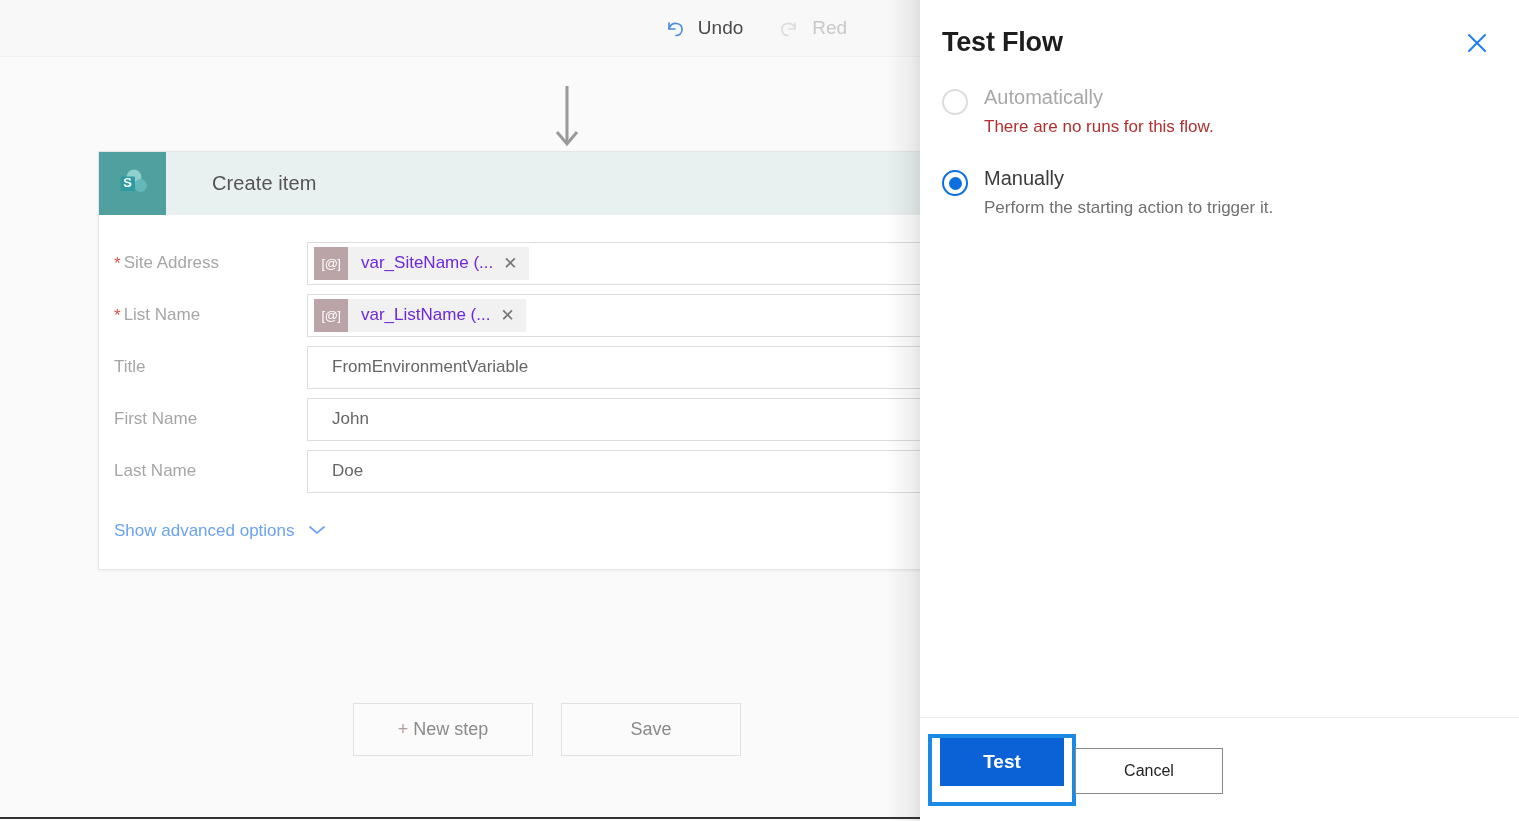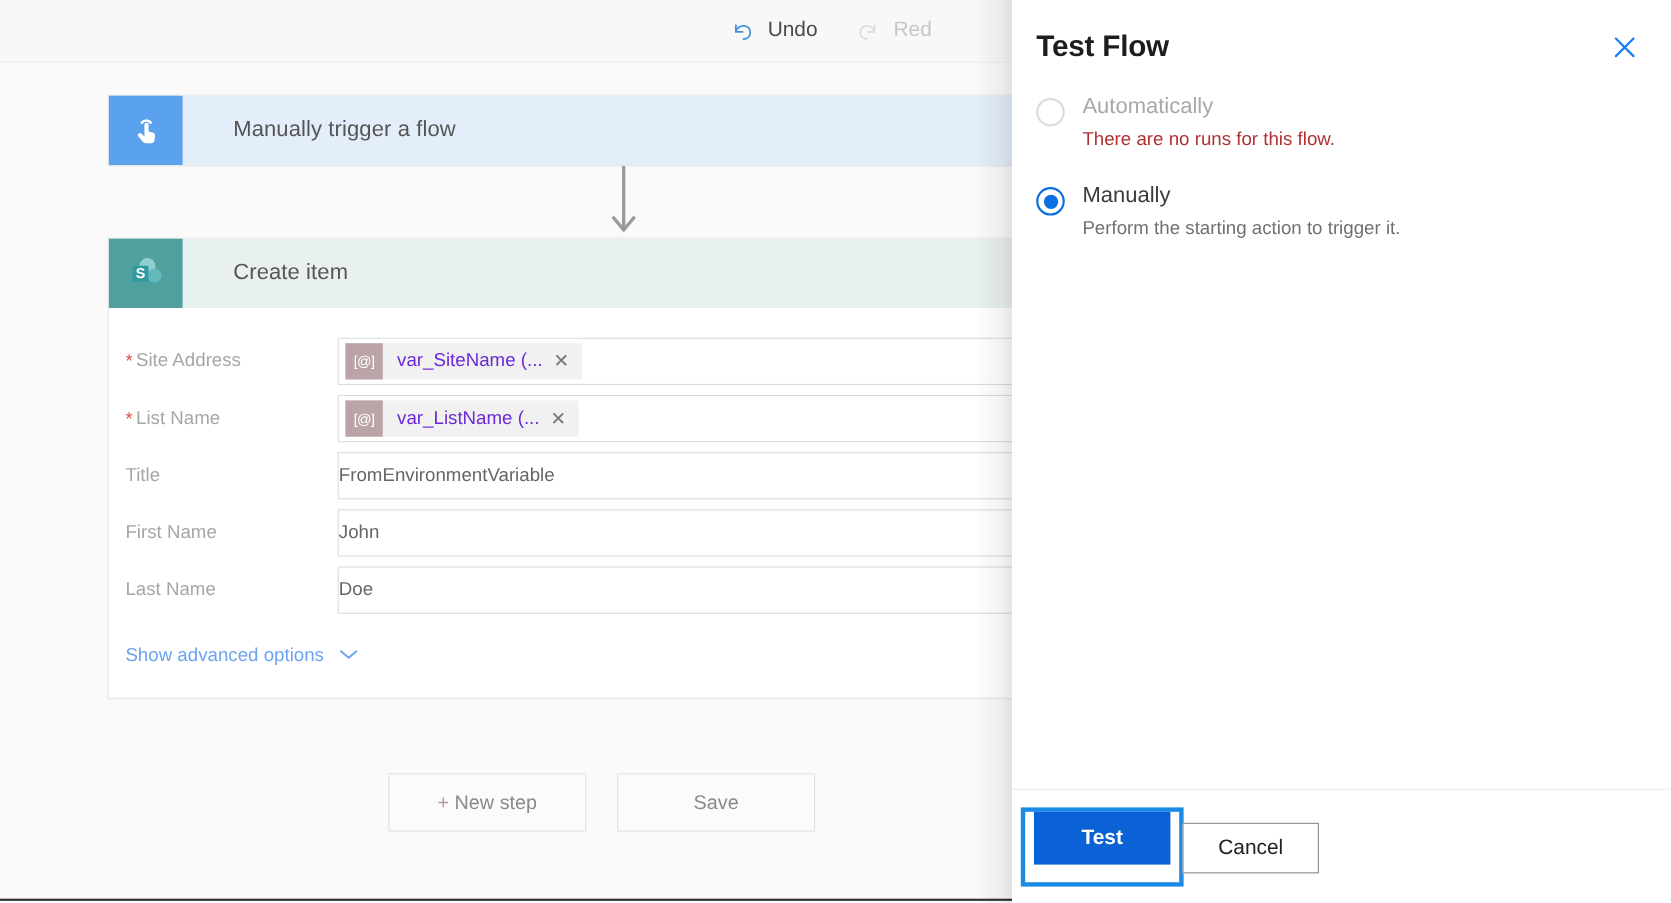--- a/index.html
+++ b/index.html
@@ -134,21 +134,21 @@
     font-size: 17px;
     line-height: 1;
   }
   .field-input {
     flex: 1;
     height: 43px;
     border: 1px solid #dcdcdc;
     background: #ffffff;
     display: flex;
     align-items: center;
-    padding: 0 0;
+    padding: 0 24px;
     box-sizing: border-box;
     font-size: 17px;
     color: #666666;
     margin-right: 0;
   }
   .field-input.has-token { padding: 0 6px; }
   .token {
     display: inline-flex;
     align-items: center;
     background: #f1f1f1;
@@ -316,25 +316,25 @@
     background: #0b62d6;
     color: #ffffff;
     font-size: 19px;
     font-weight: bold;
     display: flex; align-items: center; justify-content: center;
     cursor: pointer;
   }
   #cancel-btn {
     position: absolute;
     left: 155px; top: 30px;
-    width: 124px; height: 46px;
+    width: 148px; height: 46px;
     border: 1px solid #8a8a8a;
     background: #ffffff;
     color: #222222;
-    font-size: 19px;
+    font-size: 16px;
     display: flex; align-items: center; justify-content: center;
     cursor: pointer;
     box-sizing: border-box;
   }
 </style>
 </head>
 <body>
 
 <div id="canvas">
 
@@ -356,35 +356,20 @@
             <path d="M18 12.4 C15 5.2 5 6.2 5 13.5 C5 17.5 8 19.5 11 19.5"></path>
           </svg>
         </span>
         <span>Red</span>
       </div>
     </div>
   </div>
 
   <div id="flow">
 
-    <div class="card">
-      <div class="card-head trigger">
-        <div class="card-icon trigger">
-          <svg width="34" height="34" viewBox="0 0 34 34">
-            <path d="M13 9.5 A5 5 0 0 1 21 9.5" fill="none" stroke="#ffffff" stroke-width="2.4" stroke-linecap="round"></path>
-            <path d="M15.3 22 L15.3 11.5 A1.9 1.9 0 0 1 19.1 11.5 L19.1 17.6
-                     L22.6 18.4 A3 3 0 0 1 24.9 21.6 L24.4 26
-                     A2.6 2.6 0 0 1 21.8 28.2 L16.6 28.2
-                     A3.4 3.4 0 0 1 13.9 26.9 L9.6 21.9
-                     A1.9 1.9 0 0 1 12.4 19.4 Z" fill="#ffffff"></path>
-          </svg>
-        </div>
-        <div class="card-title">Manually trigger a flow</div>
-      </div>
-    </div>
 
     <div id="connector">
       <svg width="40" height="65">
         <line x1="20" y1="0" x2="20" y2="57" stroke="#9a9a9a" stroke-width="3"></line>
         <polyline points="10,46 20,58 30,46" fill="none" stroke="#9a9a9a" stroke-width="3"></polyline>
       </svg>
     </div>
 
     <div class="card">
       <div class="card-head action">

